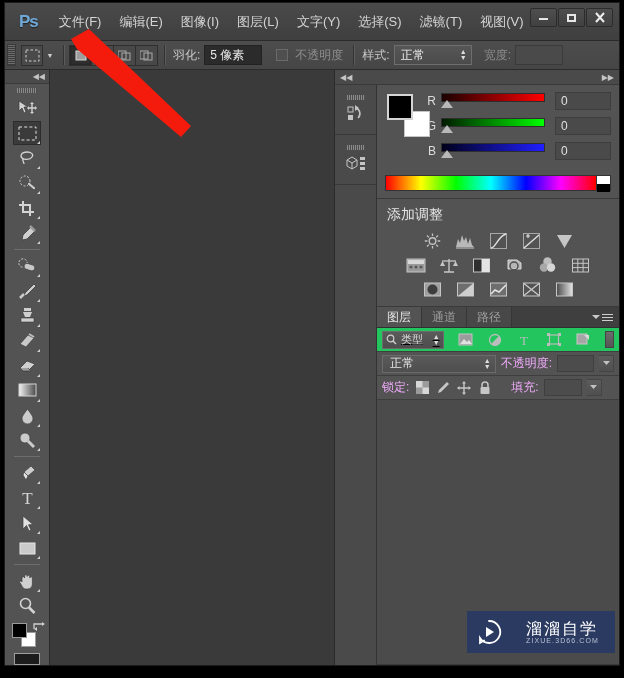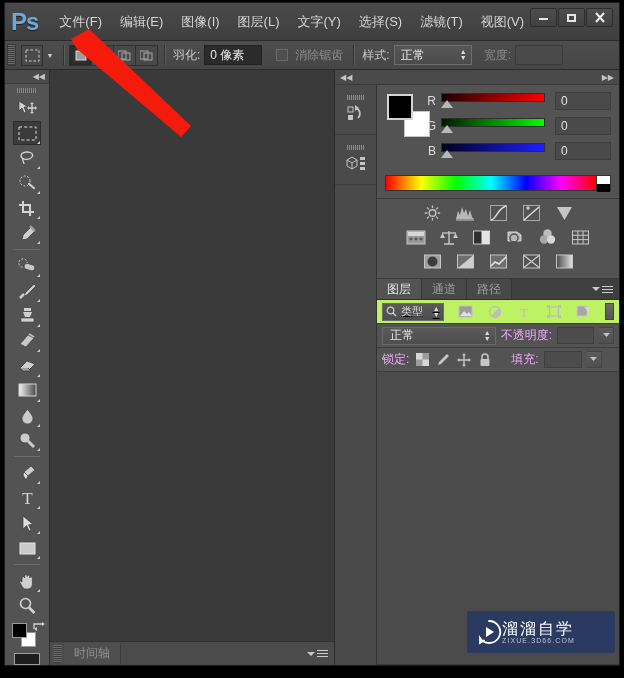--- a/index.html
+++ b/index.html
@@ -20,22 +20,22 @@
   
   .titlebar {
     height: 38px;
     background: linear-gradient(#4a4a4a, #3f3f3f);
     border-bottom: 1px solid #2a2a2a;
     display: flex; align-items: center;
     position: relative;
     flex: none;
   }
   .ps-logo {
-    color: #6fa8d8; font-size: 24px; font-weight: bold;
-    letter-spacing: -1px; padding: 0 12px 0 6px;
+    color: #6fa8d8; font-size: 17px; font-weight: bold;
+    letter-spacing: -1px; padding: 0 12px 0 14px;
     text-shadow: 0 1px 1px #222;
     text-align: center;
   }
   .menu { display: flex; align-items: center; }
   .menu-item {
     color: #d4d4d4; font-size: 13px;
     padding: 4px 9px; cursor: default; white-space: nowrap;
   }
   .wbtns { position: absolute; right: 6px; top: 5px; display: flex; }
   .wbtn {
@@ -230,21 +230,21 @@
   .adj-body { padding: 5px 8px 8px; }
   .adj-title { color: #e3e3e3; font-size: 14px; margin: 2px 0 8px 2px; }
   .adj-grid { display: flex; flex-direction: column; gap: 6px; align-items: center; }
   .adj-row { display: flex; gap: 12px; }
   .adj-ico { width: 21px; height: 18px; display: flex; align-items: center; justify-content: center; }
 
   
   .layers-panel { flex: 1; display: flex; flex-direction: column; min-height: 0; }
   .lfilter {
     height: 24px; display: flex; align-items: center; gap: 14px;
-    padding: 0 5px; background: #bef264; border-bottom: 1px solid #3e3e3e; text-decoration: underline;
+    padding: 0 5px; background: #22c55e; border-bottom: 1px solid #3e3e3e; text-decoration: underline;
   }
   .lf-select {
     width: 74px; height: 18px; background: linear-gradient(#5a5a5a,#4e4e4e);
     border: 1px solid #6b6b6b; display: flex; align-items: center;
     gap: 4px; padding: 0 3px; color: #d8d8d8; font-size: 11px;
   }
   .lf-ico { width: 19px; height: 18px; display: flex; align-items: center; justify-content: center; }
   .lf-toggle { width: 11px; height: 17px; background: linear-gradient(#6b6b6b,#555); border: 1px solid #444; margin-left: auto; }
   .lrow {
     height: 24px; display: flex; align-items: center; gap: 5px;
@@ -263,21 +263,21 @@
   .lbottom {
     height: 22px; flex: none; background: #4e4e4e; border-top: 1px solid #3a3a3a;
     display: flex; align-items: center; gap: 13px; padding-left: 12px;
   }
   .lb-ico { color: #9b9b9b; font-size: 11px; display: flex; align-items: center; justify-content: center; width: 15px; height: 15px; }
 
   
   .watermark {
     position: absolute; right: 4px; bottom: 12px;
     width: 148px; height: 42px; background: #2b3a60;
-    display: flex; align-items: center; gap: 0; padding-left: 9px;
+    display: flex; align-items: center; gap: 24px; padding-left: 9px;
   }
   .wm-logo { width: 26px; height: 26px; flex: none; }
   .wm-txt { display: flex; flex-direction: column; }
   .wm-main { color: #fff; font-size: 16px; letter-spacing: 2px; line-height: 1.1; }
   .wm-sub { color: #b9c2d8; font-size: 7px; letter-spacing: 1.1px; }
 
   
   .arrow { position: absolute; left: 0; top: 0; pointer-events: none; }
 </style>
 </head>
@@ -345,24 +345,24 @@
       </div>
       <div>
         <svg width="13" height="11">
             <rect x="0" y="1" width="8" height="8" fill="none" stroke="#a8a8a8"></rect>
             <rect x="4" y="3" width="8" height="7" fill="none" stroke="#a8a8a8"></rect>
           </svg>
       </div>
     </div>
     <div class="sep"></div>
     <div class="olabel">羽化:</div>
-    <div class="ofield" style="width:58px">0 像素</div>
+    <div class="ofield" style="width:58px">5 像素</div>
     <div style="width:14px"></div>
     <div class="ocheck"></div>
-    <div class="olabel odim">消除锯齿</div>
+    <div class="olabel odim">不透明度</div>
     <div class="sep"></div>
     <div class="olabel">样式:</div>
     <div class="oselect">
       <span>正常</span>
       <span class="spin">▲<br>▼</span>
     </div>
     <div style="width:10px"></div>
     <div class="olabel odim">宽度:</div>
     <div class="obox"></div>
   </div>
@@ -528,33 +528,20 @@
             <path d="M1 7 L1 2 L9 2" stroke="#cfcfcf" stroke-width="1.3" fill="none"></path>
             <path d="M9 0 l3 2 l-3 2 z" fill="#cfcfcf"></path>
             <path d="M4 9 l-3 -2 l3 -2 z" fill="#cfcfcf"></path>
           </svg>
       </div>
       <div class="qmask"></div>
     </div>
 
     <div class="canvas-area">
       <div class="canvas-empty"></div>
-      <div class="status-strip">
-        <div class="tl-grip"></div>
-        <div class="tl-tab">时间轴</div>
-        <div class="tl-rest"></div>
-        <div class="panel-menu">
-          <span class="pm-caret"></span>
-          <span class="pm-lines">
-              <span></span>
-              <span></span>
-              <span></span>
-            </span>
-        </div>
-      </div>
     </div>
 
     <div class="dock">
       <div class="dock-collapse">
         <span>◀◀</span>
         <span>▶▶</span>
       </div>
       <div class="dock-main">
 
         <div class="icon-rail">
@@ -618,20 +605,21 @@
               <span class="spectrum"></span>
               <span class="sp-wb">
                 <i style="background:#fff"></i>
                 <i style="background:#000"></i>
               </span>
             </div>
           </div>
 
           <div class="panel">
             <div class="adj-body">
+              <div class="adj-title">添加调整</div>
               <div class="adj-grid">
 
                 <div class="adj-row">
                   <span class="adj-ico">
                     <svg width="19" height="18">
                         <circle cx="9.5" cy="9" r="3.3" fill="none" stroke="#c2c2c2" stroke-width="1.4"></circle>
                         <g stroke="#c2c2c2" stroke-width="1.3">
                           <path d="M9.5 1.5v2.6M9.5 13.9v2.6M1.8 9h2.6M14.6 9h2.6M4 3.5l1.9 1.9M13.1 12.6l1.9 1.9M15 3.5l-1.9 1.9M5.9 12.6L4 14.5"></path>
                         </g>
                       </svg>

